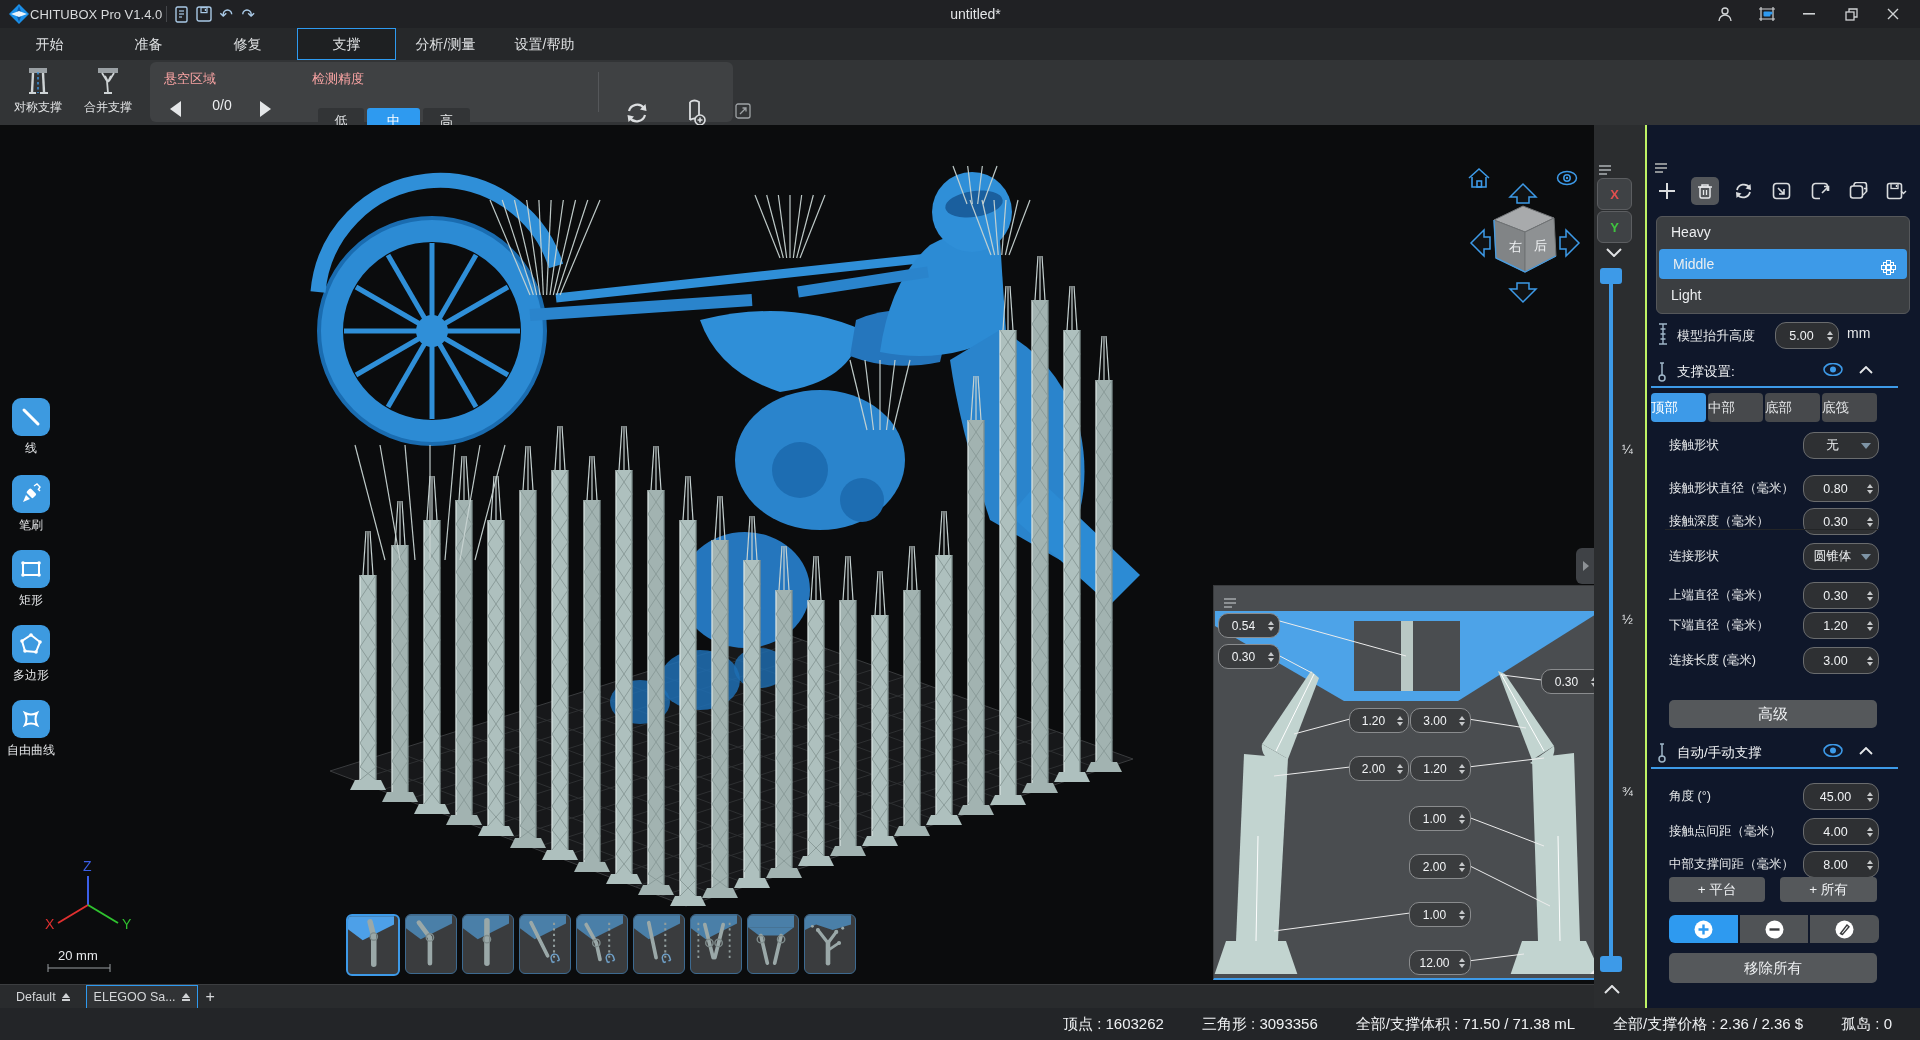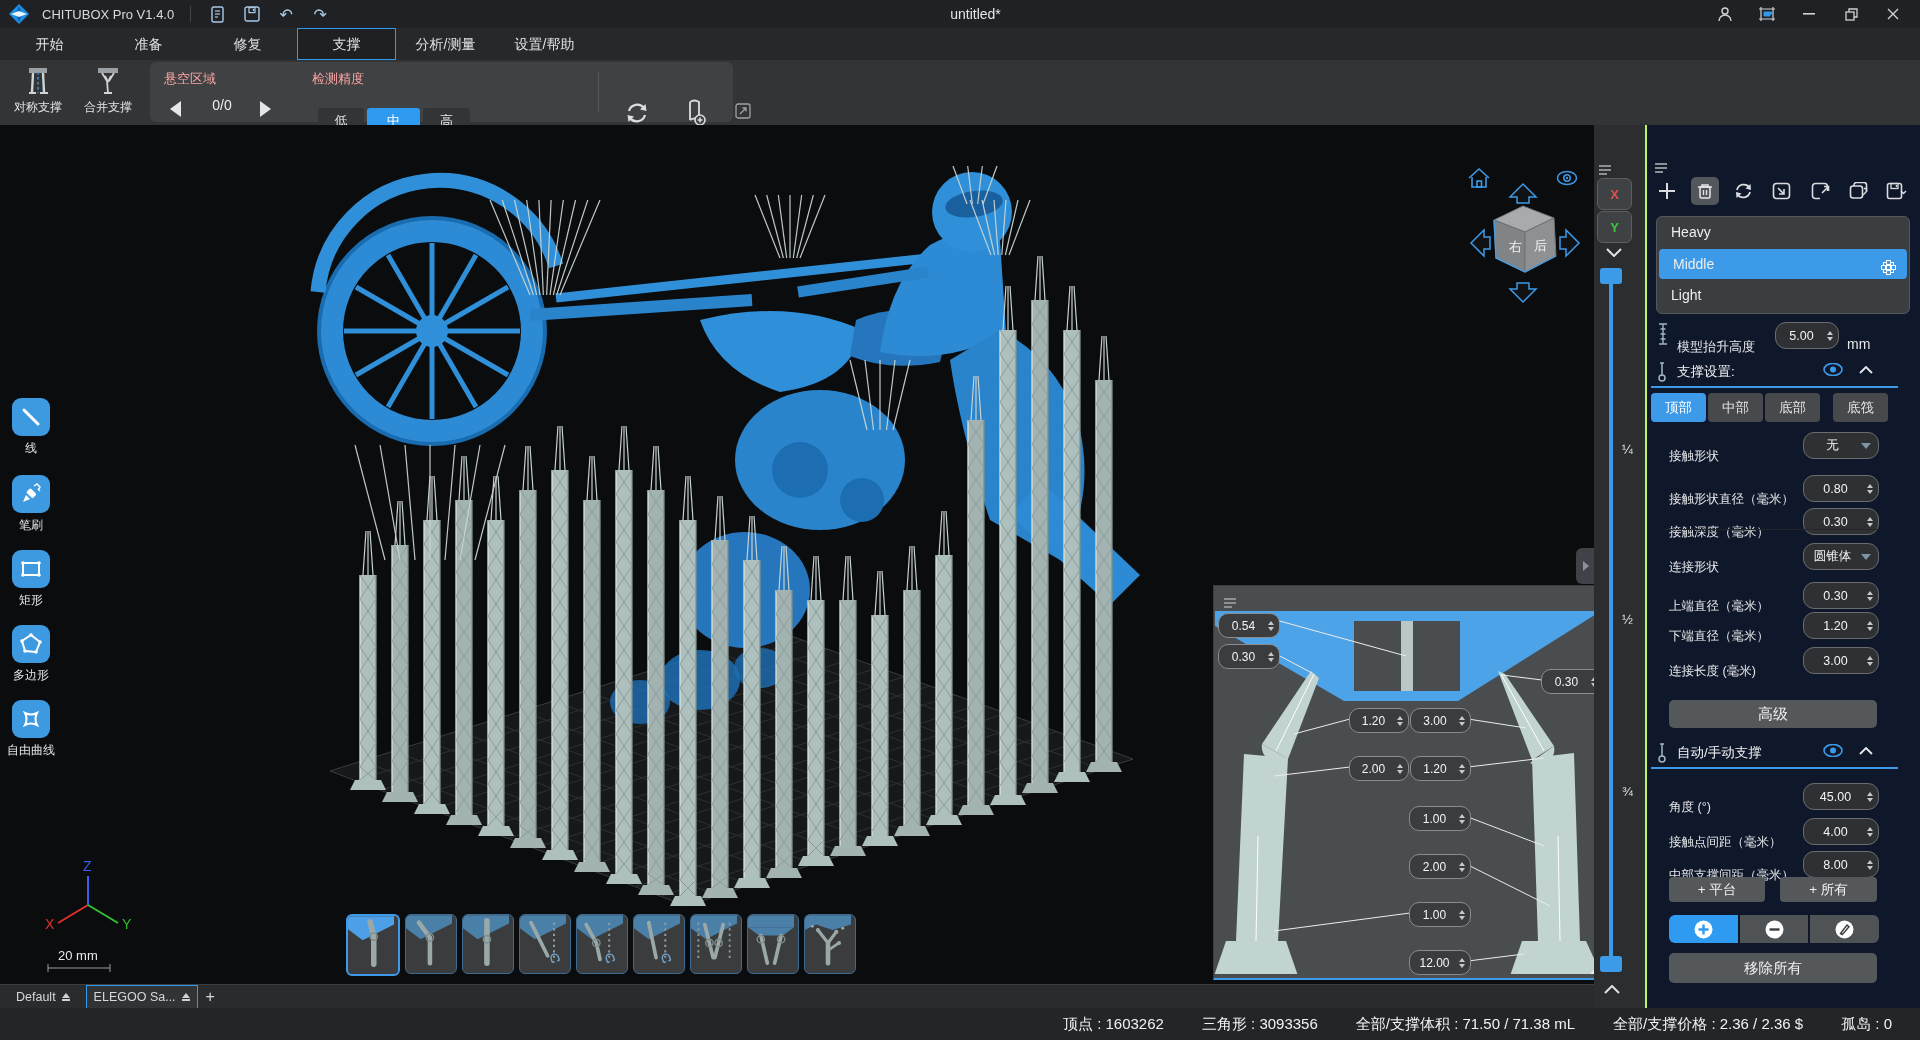--- a/index.html
+++ b/index.html
@@ -1,21 +1,21 @@
 <!DOCTYPE html>
 <html><head>
 <meta charset="utf-8">
 <style>
   html,body{margin:0;padding:0;background:#000;}
   body{font-family:"Liberation Sans",sans-serif;}
   #app{position:relative;width:1920px;height:1040px;background:#0b0c0d;overflow:hidden;color:#e8eaec;font-size:13px;}
   .abs{position:absolute;}
   
   .titlebar{left:0;top:0;width:1920px;height:28px;background:#202124;display:flex;align-items:center;}
-  .tb-left{display:flex;align-items:center;gap:12px;padding-left:8px;}
+  .tb-left{display:flex;align-items:center;gap:0;padding-left:8px;}
   .app-title{font-size:13px;color:#d8dadc;}
   .tb-sep{width:1px;height:16px;background:#44464a;margin:0 4px;}
   .tb-icon{width:22px;height:22px;display:flex;align-items:center;justify-content:center;color:#a9c9e6;font-size:16px;cursor:default;}
   .doc-title{position:absolute;left:0;right:0;top:0;height:28px;line-height:28px;text-align:center;font-size:14px;color:#e4e6e8;pointer-events:none;margin-left:31px;}
   .tb-right{position:absolute;right:0;top:0;height:28px;display:flex;align-items:center;gap:8px;padding-right:10px;}
   .winbtn{width:34px;height:26px;display:flex;align-items:center;justify-content:center;color:#cfd2d4;}
   
   .menubar{left:0;top:28px;width:1920px;height:32px;background:#26282a;display:flex;}
   .mtab{width:99px;height:32px;line-height:32px;text-align:center;font-size:14px;color:#dfe1e3;}
   .mtab.active{background:#1e2022;box-shadow:inset 0 0 0 1px #2e9af0;}
@@ -44,31 +44,31 @@
   .frac{position:absolute;left:28px;font-size:13px;color:#e6e8ea;}
   
   .panel{left:1645px;top:125px;width:275px;height:883px;background:#0f172a;border-left:2px solid #bef264;}
   .picons{position:absolute;left:6px;top:52px;width:258px;display:flex;justify-content:space-between;align-items:center;}
   .picon{width:28px;height:28px;display:flex;align-items:center;justify-content:center;color:#dadcde;}
   .picon.boxed{background:#53565a;border-radius:5px;}
   .plist{position:absolute;left:9px;top:91px;width:252px;height:96px;border:1px solid #55575a;border-radius:6px;background:#3b3e41;overflow:hidden;}
   .prow{height:31px;line-height:31px;padding-left:14px;font-size:14px;color:#eceef0;position:relative;}
   .prow.sel{background:#3d9ae8;border-radius:4px;margin:1px 2px;height:30px;line-height:30px;}
   .prow .latt{position:absolute;right:10px;top:7px;}
-  .frow-label{position:absolute;left:22px;font-size:12.5px;color:#e6e8ea;white-space:nowrap;margin-top:11px;}
+  .frow-label{position:absolute;left:22px;font-size:12.5px;color:#e6e8ea;white-space:nowrap;}
   .spin{position:absolute;height:25px;background:#2e3033;border:1px solid #6a6c6e;border-radius:11px;display:flex;align-items:center;justify-content:center;}
   .spin .val{font-size:12.5px;color:#f0f2f4;flex:1;text-align:center;}
   .arr{display:flex;flex-direction:column;gap:2px;margin-right:5px;}
   .arr i{width:0;height:0;border-left:3.5px solid transparent;border-right:3.5px solid transparent;display:block;}
   .arr .up{border-bottom:4px solid #c6c8ca;}
   .arr .dn{border-top:4px solid #c6c8ca;}
   .dd-tri{width:0;height:0;border-left:5px solid transparent;border-right:5px solid transparent;border-top:6px solid #7e94a6;margin-right:7px;}
   .sec-head{position:absolute;left:8px;display:flex;align-items:center;gap:8px;font-size:13.5px;color:#f2f4f6;}
   .sec-line{position:absolute;left:4px;width:247px;height:2px;background:#3d9ae8;}
-  .stab{position:absolute;height:29px;line-height:29px;text-align:center;font-size:13.5px;color:#e2e4e6;background:#47494c;border-radius:4px;width:55px;}
+  .stab{position:absolute;height:29px;line-height:29px;font-size:13.5px;color:#e2e4e6;background:#47494c;border-radius:4px;width:55px;}
   .stab.sel{background:#3d9ae8;color:#fff;}
   .gbtn{position:absolute;background:#55585b;border-radius:5px;text-align:center;color:#f0f2f4;}
   .seg{position:absolute;left:22px;top:790px;width:210px;height:28px;display:flex;gap:2px;}
   .seg .cell{flex:1;background:#505356;display:flex;align-items:center;justify-content:center;}
   .seg .cell:first-child{border-radius:6px 0 0 6px;background:#2e9af0;}
   .seg .cell:last-child{border-radius:0 6px 6px 0;}
   
   .tiles{left:346px;top:914px;display:flex;gap:5px;}
   .tile{width:50px;height:58px;background:#3a3c3e;border:1px solid #3d6a90;border-radius:6px;overflow:hidden;}
   .tile.sel{border:2px solid #3d9ae8;}
@@ -1575,21 +1575,21 @@
           <circle cx="10" cy="6.5" r="3" fill="#3d9ae8"></circle>
         </svg></span>
     <svg class="abs" style="left:212px;top:241px;" width="14" height="8">
         <polyline points="1,7 7,1 13,7" fill="none" stroke="#e6e8ea" stroke-width="1.8"></polyline>
       </svg>
     <div class="sec-line" style="top:261px;"></div>
 
     <div class="stab sel" style="left:4px;top:268px;">顶部</div>
     <div class="stab" style="left:61px;top:268px;">中部</div>
     <div class="stab" style="left:118px;top:268px;">底部</div>
-    <div class="stab" style="left:186px;top:268px;">底筏</div>
+    <div class="stab" style="left:175px;top:268px;">底筏</div>
 
     <span class="frow-label" style="top:312px;">接触形状</span>
     <div class="spin" style="left:156px;top:307px;width:74px;">
         <span class="val">无</span>
         <span class="dd-tri"></span>
       </div>
     <span class="frow-label" style="top:355px;">接触形状直径（毫米）</span>
     <div class="spin" style="left:156px;top:350px;width:74px;">
         <span class="val">0.80</span>
         <span class="arr">

